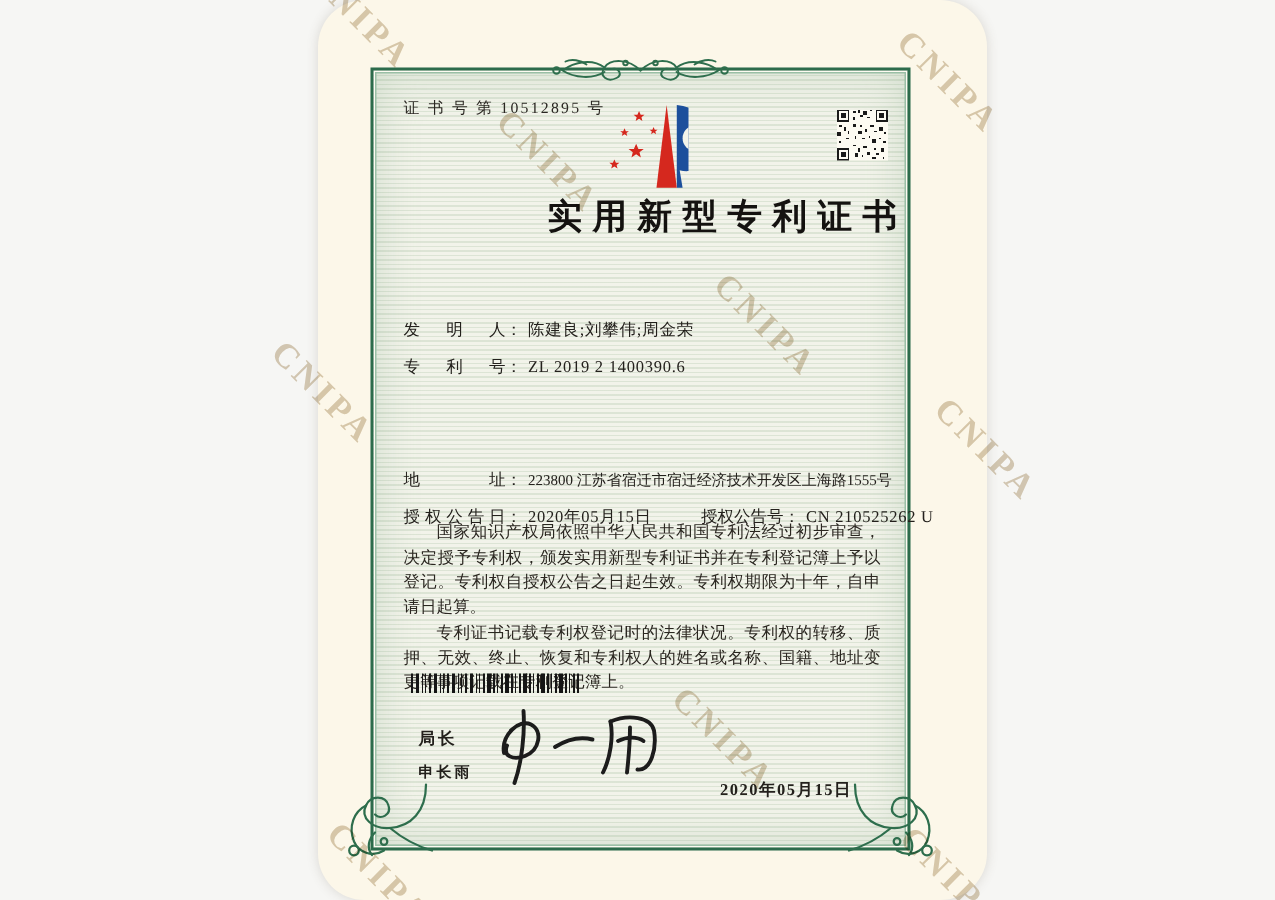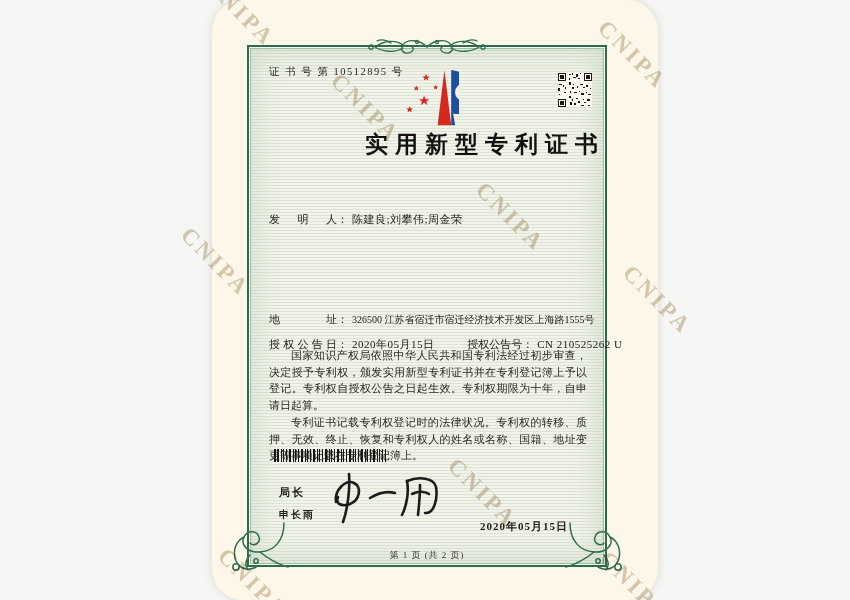--- a/index.html
+++ b/index.html
@@ -185,22 +185,25 @@
         <rect x="20" y="27" width="2" height="1"></rect>
           <rect x="26" y="27" width="1" height="1"></rect>
       </g>
     </svg>
 
     <div class="title">实用新型专利证书</div>
 
     <div class="row" style="top:165px">
       <span class="f-label">发明人</span><span class="f-colon">：</span><span class="f-value">陈建良;刘攀伟;周金荣</span>
     </div>
+    <div class="row" style="top:190px">
+      <span class="f-label">专利号</span><span class="f-colon">：</span><span class="f-value">ZL 2019 2 1400390.6</span>
+    </div>
     <div class="row row-address" style="top:265px">
-      <span class="f-label">地址</span><span class="f-colon">：</span><span class="f-value">326500 江苏省宿迁市宿迁经济技术开发区上海路1555号</span>
+      <span class="f-label">地址</span><span class="f-colon">：</span><span class="f-value">223800 江苏省宿迁市宿迁经济技术开发区上海路1555号</span>
     </div>
     <div class="row" style="top:290px">
       <span class="f-label">授权公告日</span><span class="f-colon">：</span><span class="f-value">2020年05月15日</span>
       <span class="grant2"><span>授权公告号</span><span class="f-colon">：</span><span class="f-value">CN 210525262 U</span></span>
     </div>
 
     <div class="paras">
       <p>国家知识产权局依照中华人民共和国专利法经过初步审查，决定授予专利权，颁发实用新型专利证书并在专利登记簿上予以登记。专利权自授权公告之日起生效。专利权期限为十年，自申请日起算。</p>
       <p>专利证书记载专利权登记时的法律状况。专利权的转移、质押、无效、终止、恢复和专利权人的姓名或名称、国籍、地址变更等事项记载在专利登记簿上。</p>
     </div>
@@ -216,21 +219,20 @@
         <path d="M28,7 C29,21 27,41 22,55"></path>
         <path d="M49,31 C57,26 66,24 74,26"></path>
         <path d="M86,14 C88,24 86,38 81,48"></path>
         <path d="M86,14 C98,9 113,11 115,20 C117,32 113,47 104,46"></path>
         <path d="M91,27 C97,24 104,24 108,27"></path>
         <path d="M99,18 C99,28 98,39 97,48"></path>
       </g>
     </svg>
 
     <div class="issue-date">2020年05月15日</div>
-    <div class="pageinfo">第 1 页 (共 2 页)</div>
   </div>
 
 </div>
 
 <span class="wm" style="left:365px;top:108px">CNIPA</span>
 <span class="wm" style="left:240px;top:12px">CNIPA</span>
 <span class="wm" style="left:632px;top:55px">CNIPA</span>
 <span class="wm" style="left:215px;top:262px">CNIPA</span>
 <span class="wm" style="left:510px;top:217px">CNIPA</span>
 <span class="wm" style="left:657px;top:300px">CNIPA</span>

